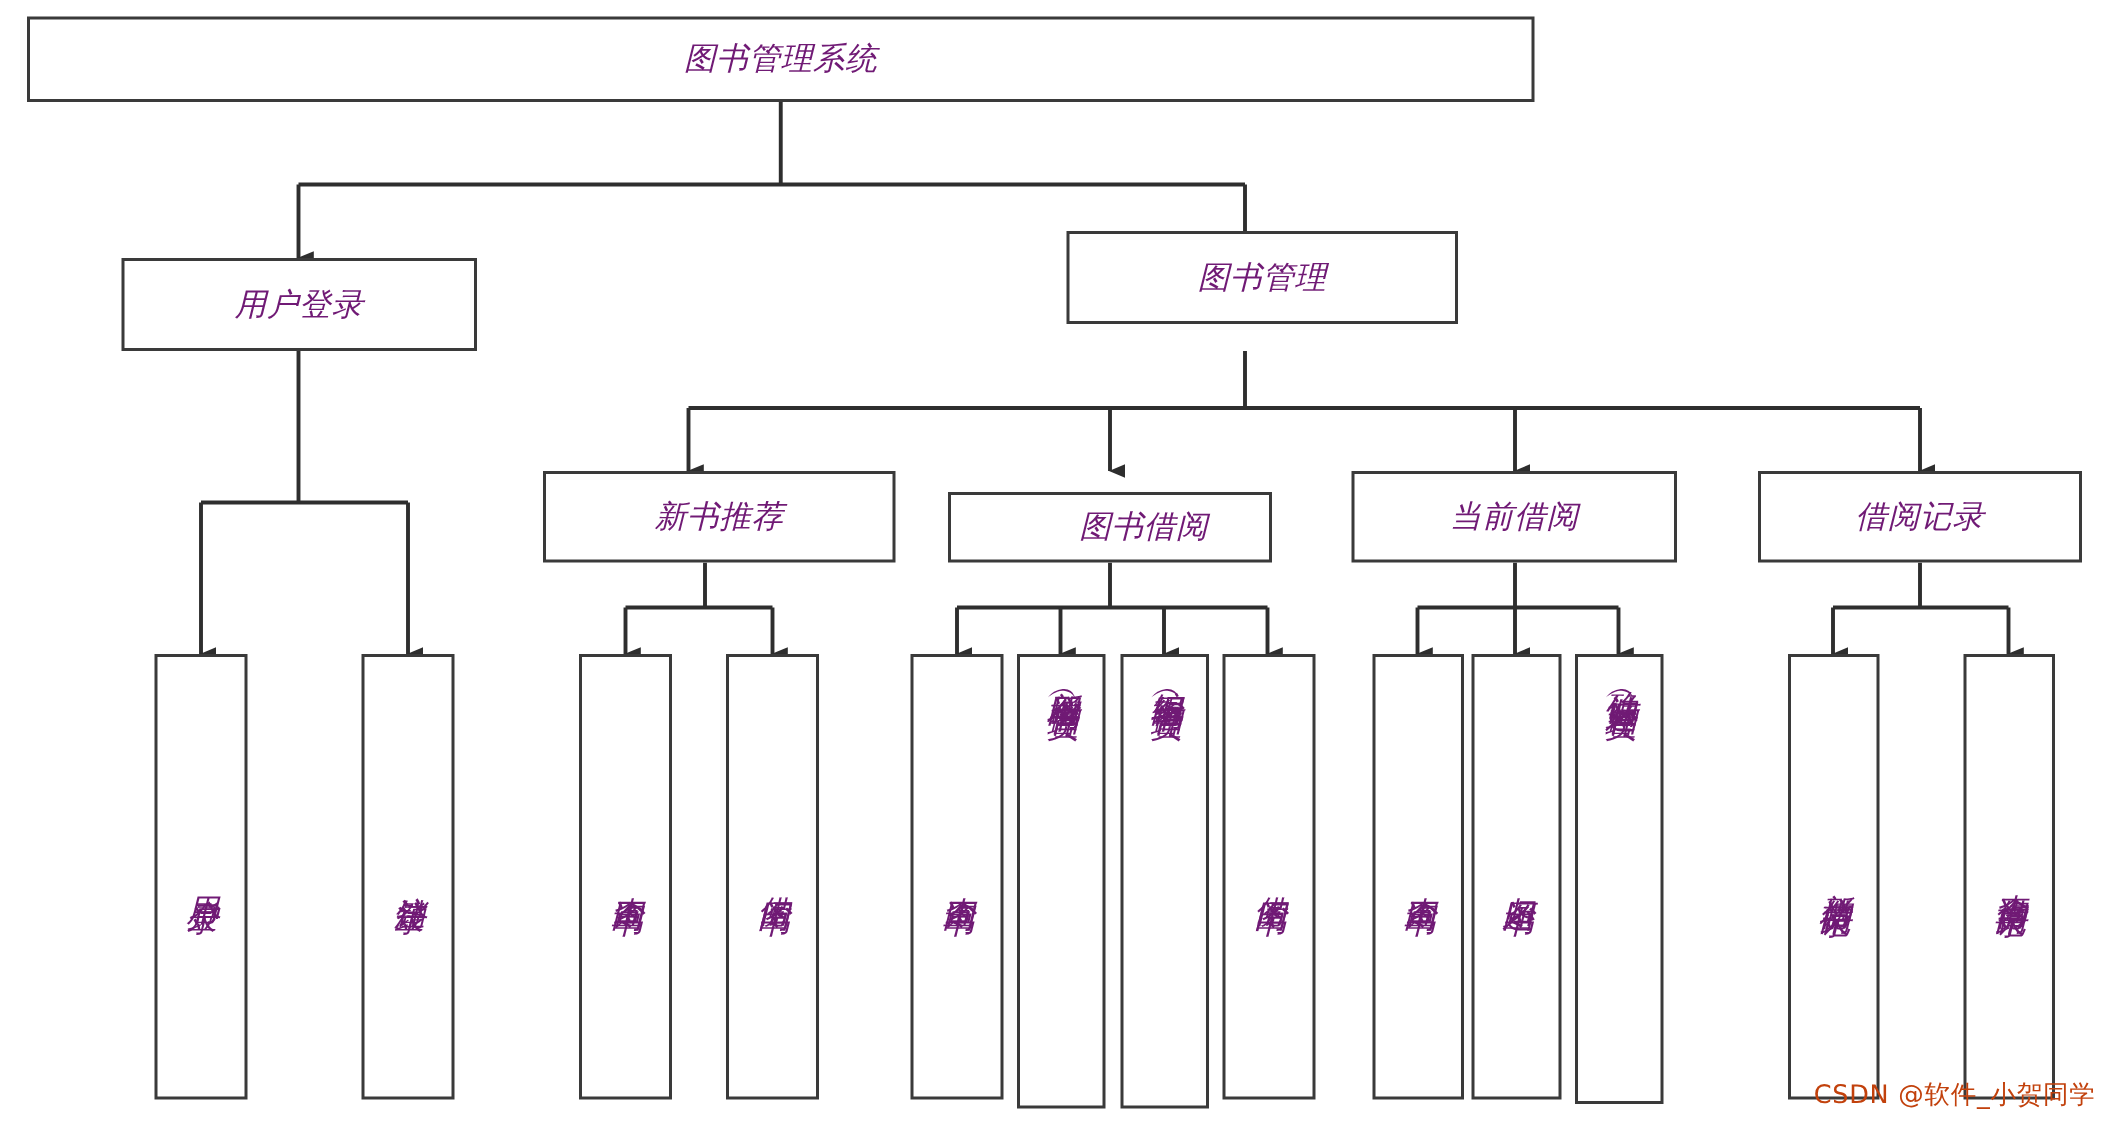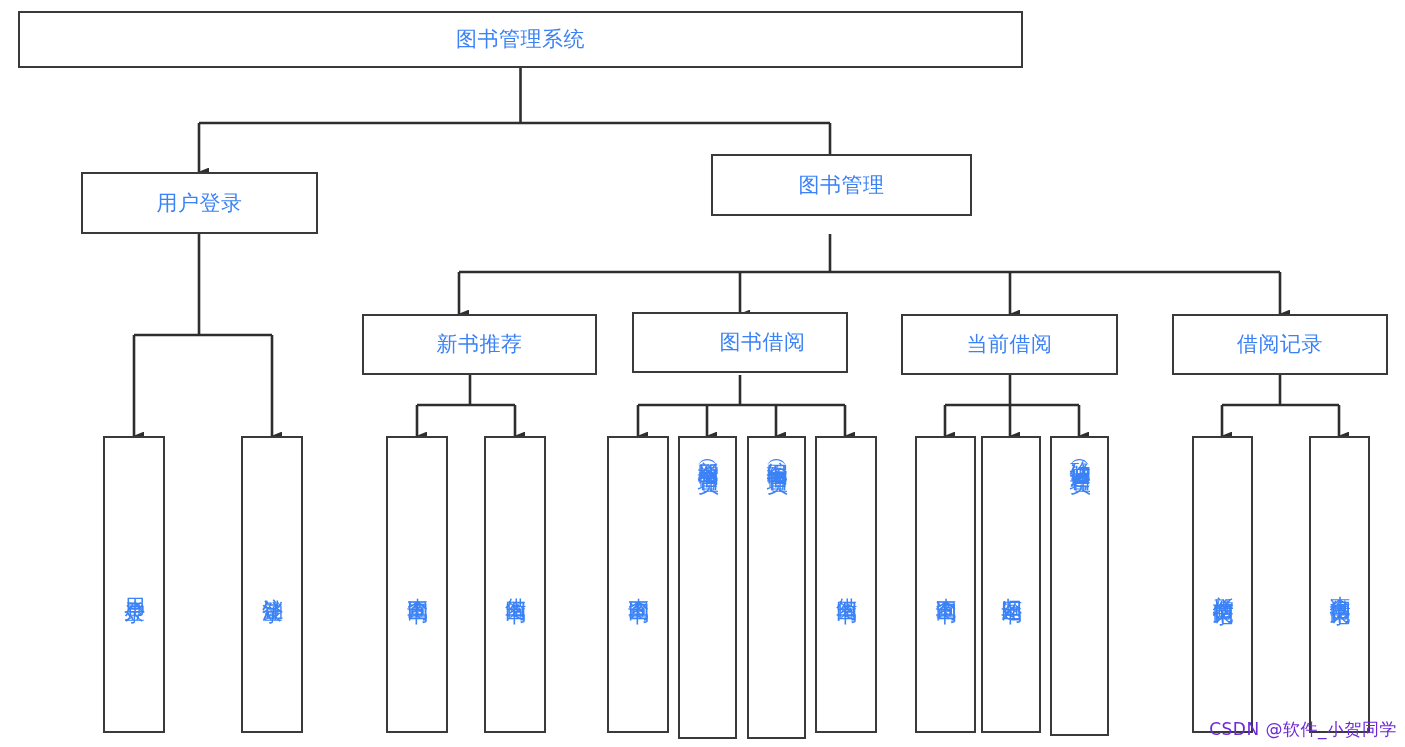--- a/index.html
+++ b/index.html
@@ -28,24 +28,25 @@
     background:#ffffff;
     border:2.5px solid #3a3a3a;
     display:flex;
     align-items:center;
     justify-content:center;
     z-index:2;
   }
   .node .label{
     font-size:21px;
     line-height:1.25;
-    color:#3b82f6;
+    color:#701a75;
     letter-spacing:0.5px;
     white-space:nowrap;
     text-align:center;
+    font-style:italic;
   }
   .node.vertical{
     align-items:flex-start;
     justify-content:center;
     padding-top:6px;
   }
   .node.vertical .label{
     writing-mode:vertical-rl;
     text-orientation:upright;
     -webkit-writing-mode:vertical-rl;
@@ -56,21 +57,21 @@
   }
   .node.vertical.mid{
     align-items:center;
     padding-top:0;
   }
   #watermark{
     position:absolute;
     right:8px;
     bottom:6px;
     font-size:17px;
-    color:#6d28d9;
+    color:#c2410c;
     letter-spacing:0.5px;
     z-index:5;
     white-space:nowrap;
     font-family:"DejaVu Sans","Liberation Sans",sans-serif;
   }
 </style>
 </head>
 <body>
 
 <div id="canvas">
@@ -135,21 +136,21 @@
   </div>
 
   <div class="node" style="left:711px; top:154px; width:261px; height:62px;">
     <span class="label">图书管理</span>
   </div>
 
   <div class="node" style="left:362px; top:314px; width:235px; height:61px;">
     <span class="label">新书推荐</span>
   </div>
 
-  <div class="node" style="left:632px; top:312px; width:216px; height:61px;padding-left:45px;">
+  <div class="node" style="left:632px; top:328px; width:216px; height:47px;padding-left:45px;">
     <span class="label">图书借阅</span>
   </div>
 
   <div class="node" style="left:1172px; top:314px; width:216px; height:61px;">
     <span class="label">借阅记录</span>
   </div>
 
   <div class="node" style="left:901px; top:314px; width:217px; height:61px;">
     <span class="label">当前借阅</span>
   </div>

